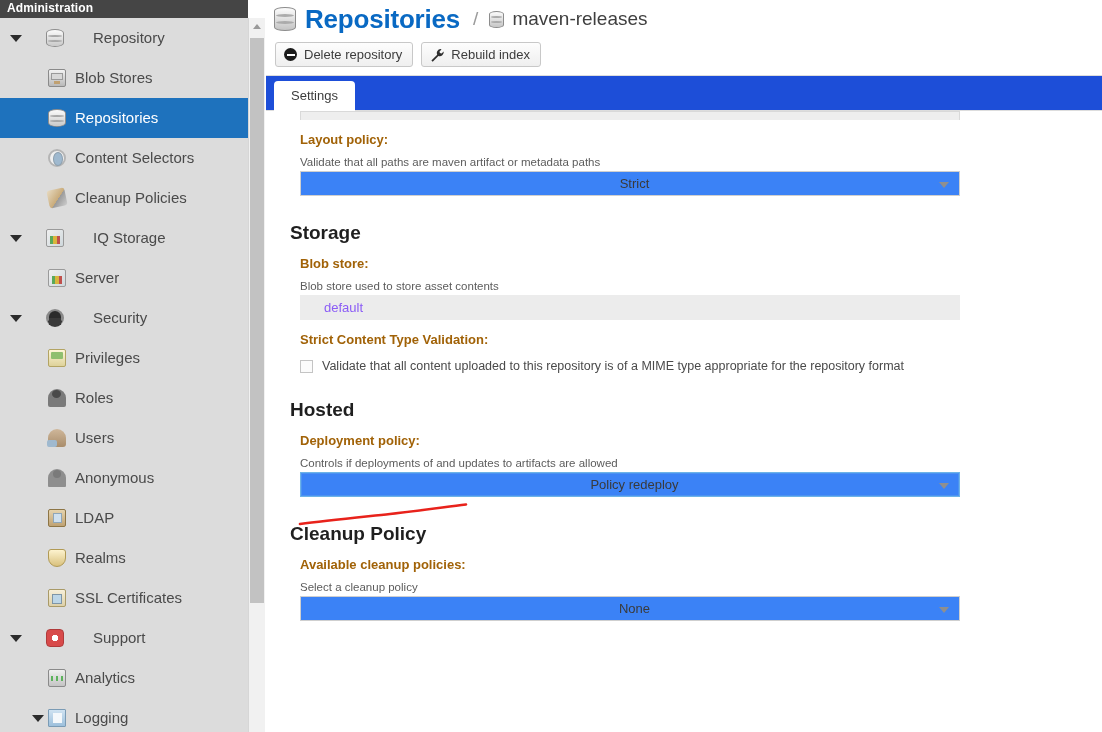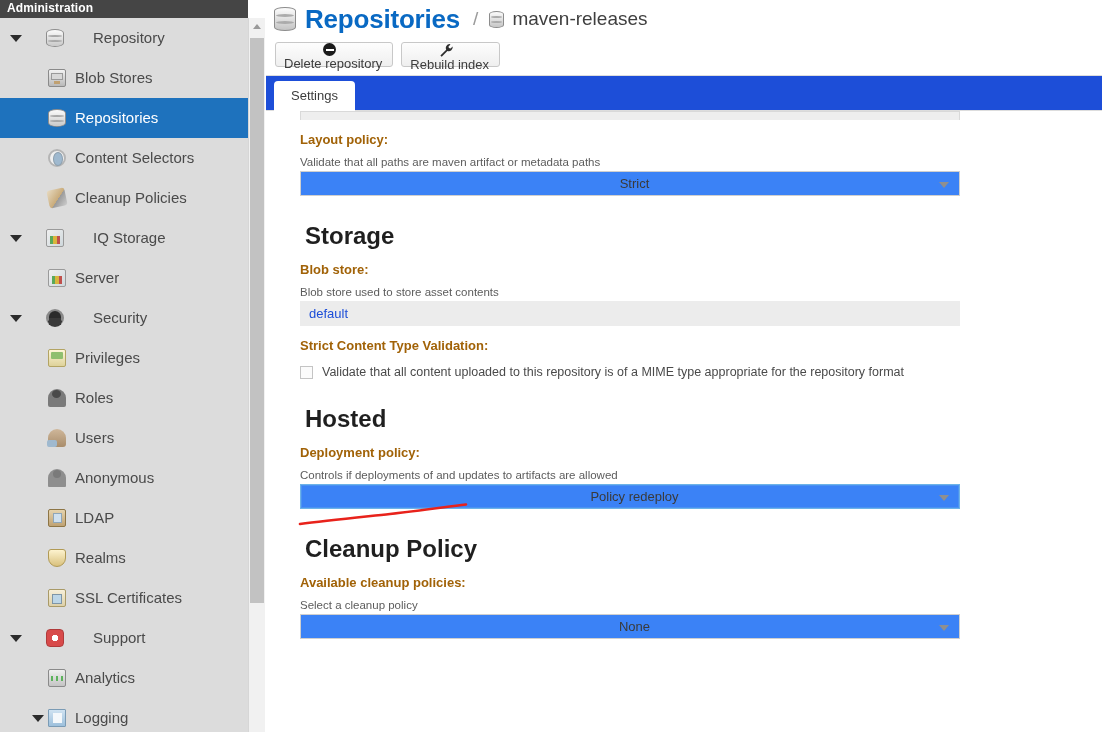--- a/index.html
+++ b/index.html
@@ -300,21 +300,20 @@
     display: inline-flex;
     align-items: center;
     height: 25px;
     padding: 0 10px 0 8px;
     background: linear-gradient(#fdfdfd,#efefef);
     border: 1px solid #c8c8c8;
     border-radius: 3px;
     font-size: 13px;
     color: #3c3c3c;
     cursor: pointer;
-    flex-direction: column;
   }
   .ico-delete {
     width: 13px; height: 13px;
     border-radius: 50%;
     background: #1b1b1b;
     position: relative;
     margin-right: 7px;
     flex: 0 0 13px;
   }
   .ico-delete::after {
@@ -400,30 +399,30 @@
     position: absolute;
     right: 10px; top: 10px;
     border-left: 5px solid transparent;
     border-right: 5px solid transparent;
     border-top: 6px solid #8f8f8f;
   }
   .disabled-box {
     width: 660px; height: 25px;
     background: #ececec;
     font-size: 13px;
-    color: #1d4ed8;
+    color: #8b5cf6;
     line-height: 25px;
-    padding-left: 9px;
+    padding-left: 24px;
   }
   .sec-head {
-    font-size: 24px;
+    font-size: 19px;
     font-weight: bold;
     color: #1f1f1f;
     margin-top: 26px;
-    margin-left: 15px;
+    margin-left: 0px;
   }
   .chk-row {
     display: flex;
     align-items: flex-start;
     margin-top: 12px;
   }
   .chkbox {
     width: 13px; height: 13px;
     border: 1px solid #c4c4c4;
     background: #fbfbfb;

